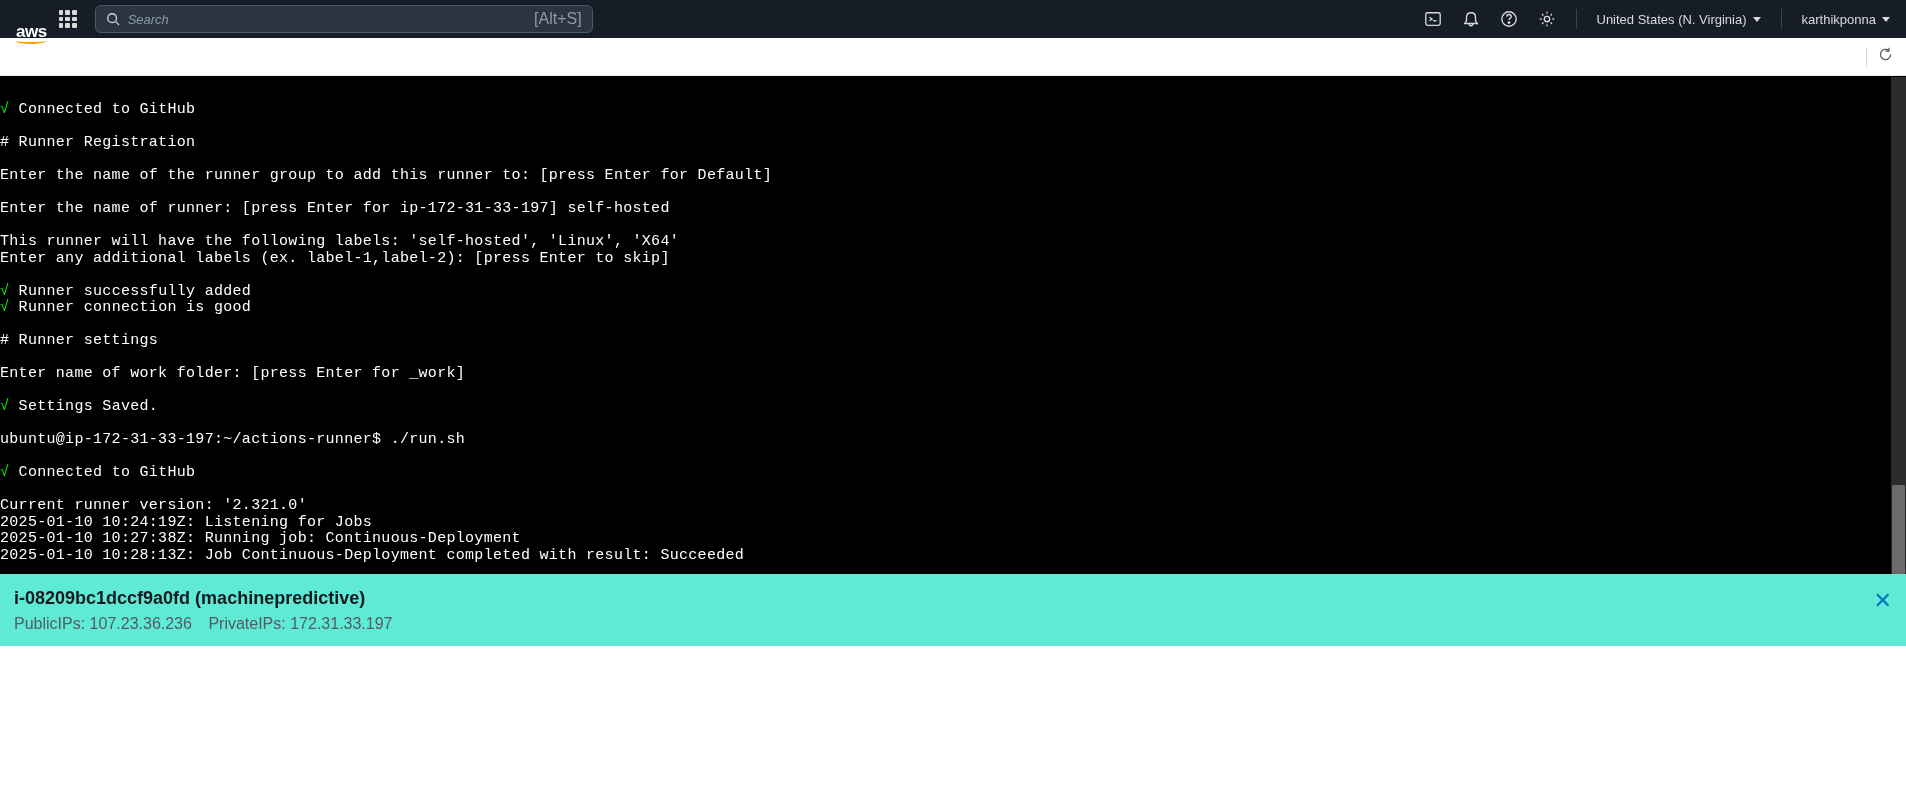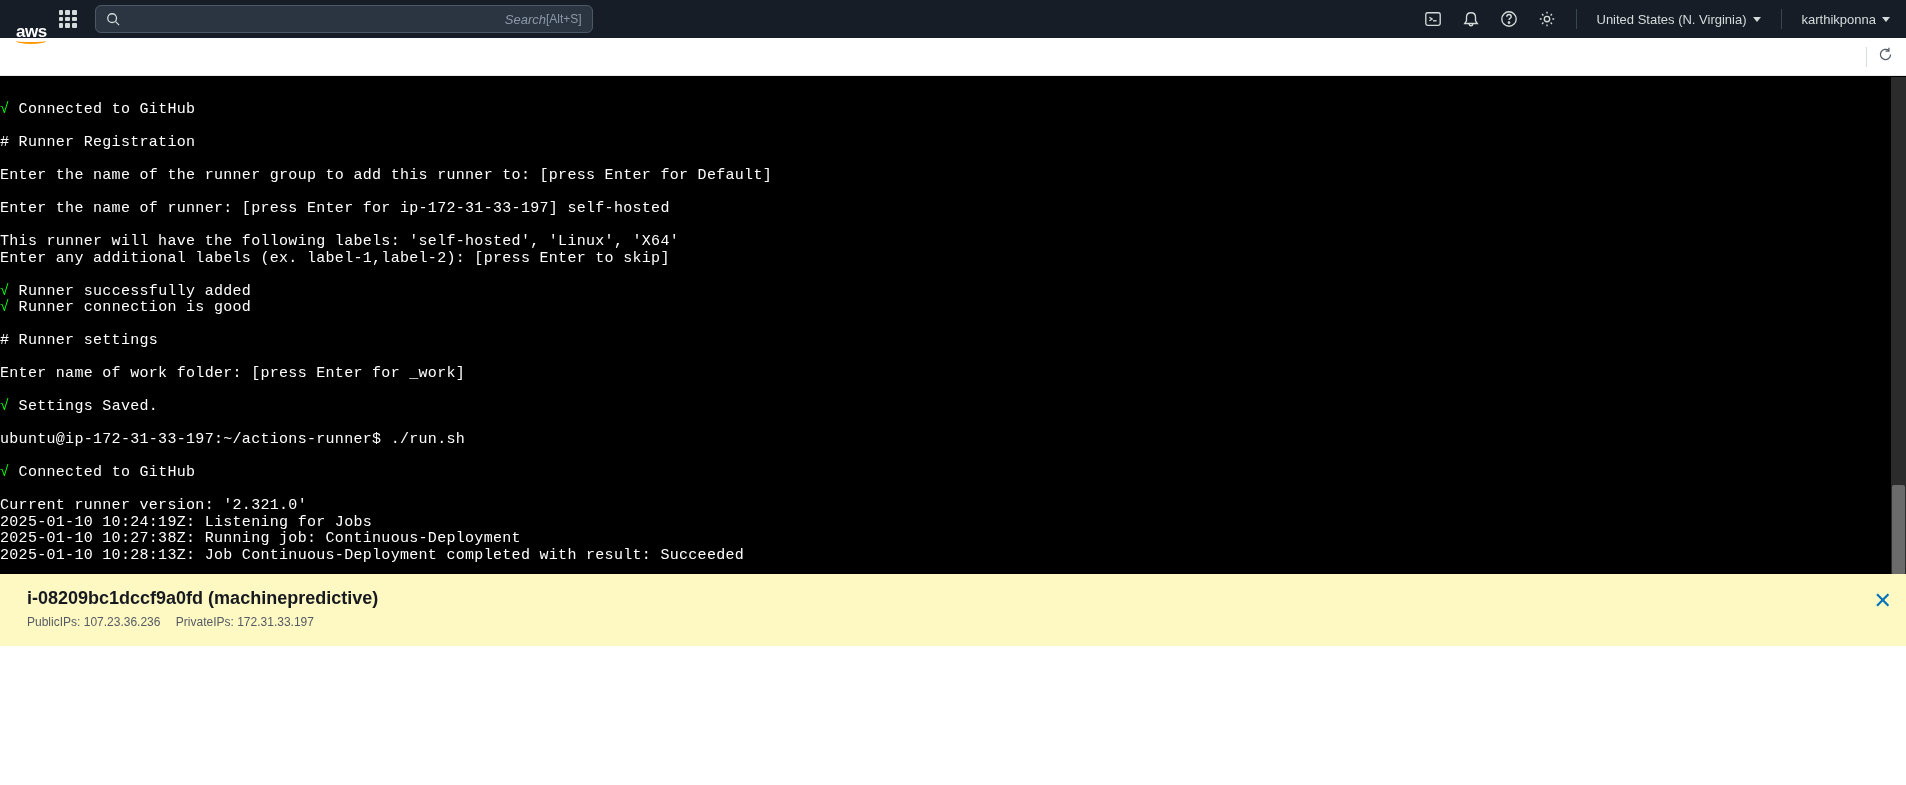--- a/index.html
+++ b/index.html
@@ -76,29 +76,28 @@
       flex-shrink: 0;
     }
     .search-input {
       background: transparent;
       border: none;
       color: #d5dbdb;
       font-style: italic;
       font-size: 13px;
       flex: 1;
       outline: none;
-      text-align: right;
     }
     .search-input::placeholder {
       color: #8d99a8;
       font-style: italic;
     }
     .search-shortcut {
       color: #8d99a8;
-      font-size: 12px;
+      font-size: 16px;
       font-style: normal;
     }
     .nav-spacer {
       flex: 1;
     }
     .nav-right {
       display: flex;
       align-items: center;
       gap: 20px;
     }
@@ -193,33 +192,33 @@
     .terminal-scrollbar-thumb {
       position: absolute;
       bottom: 0;
       width: 13px;
       left: 1px;
       height: 90px;
       background: #6b6b6b;
       border-radius: 2px;
     }
     .footer-panel {
-      background: #fef9c3;
-      padding: 14px 18px 8px 27px;
+      background: #5eead4;
+      padding: 14px 18px 8px 14px;
       position: relative;
       height: 72px;
     }
     .instance-title {
       font-size: 18px;
       font-weight: bold;
       color: #16191f;
       margin-bottom: 6px;
     }
     .instance-ips {
-      font-size: 12px;
+      font-size: 16px;
       color: #545b64;
     }
     .ip-group {
       margin-right: 12px;
     }
     .close-panel {
       position: absolute;
       right: 14px;
       top: 14px;
       cursor: pointer;

